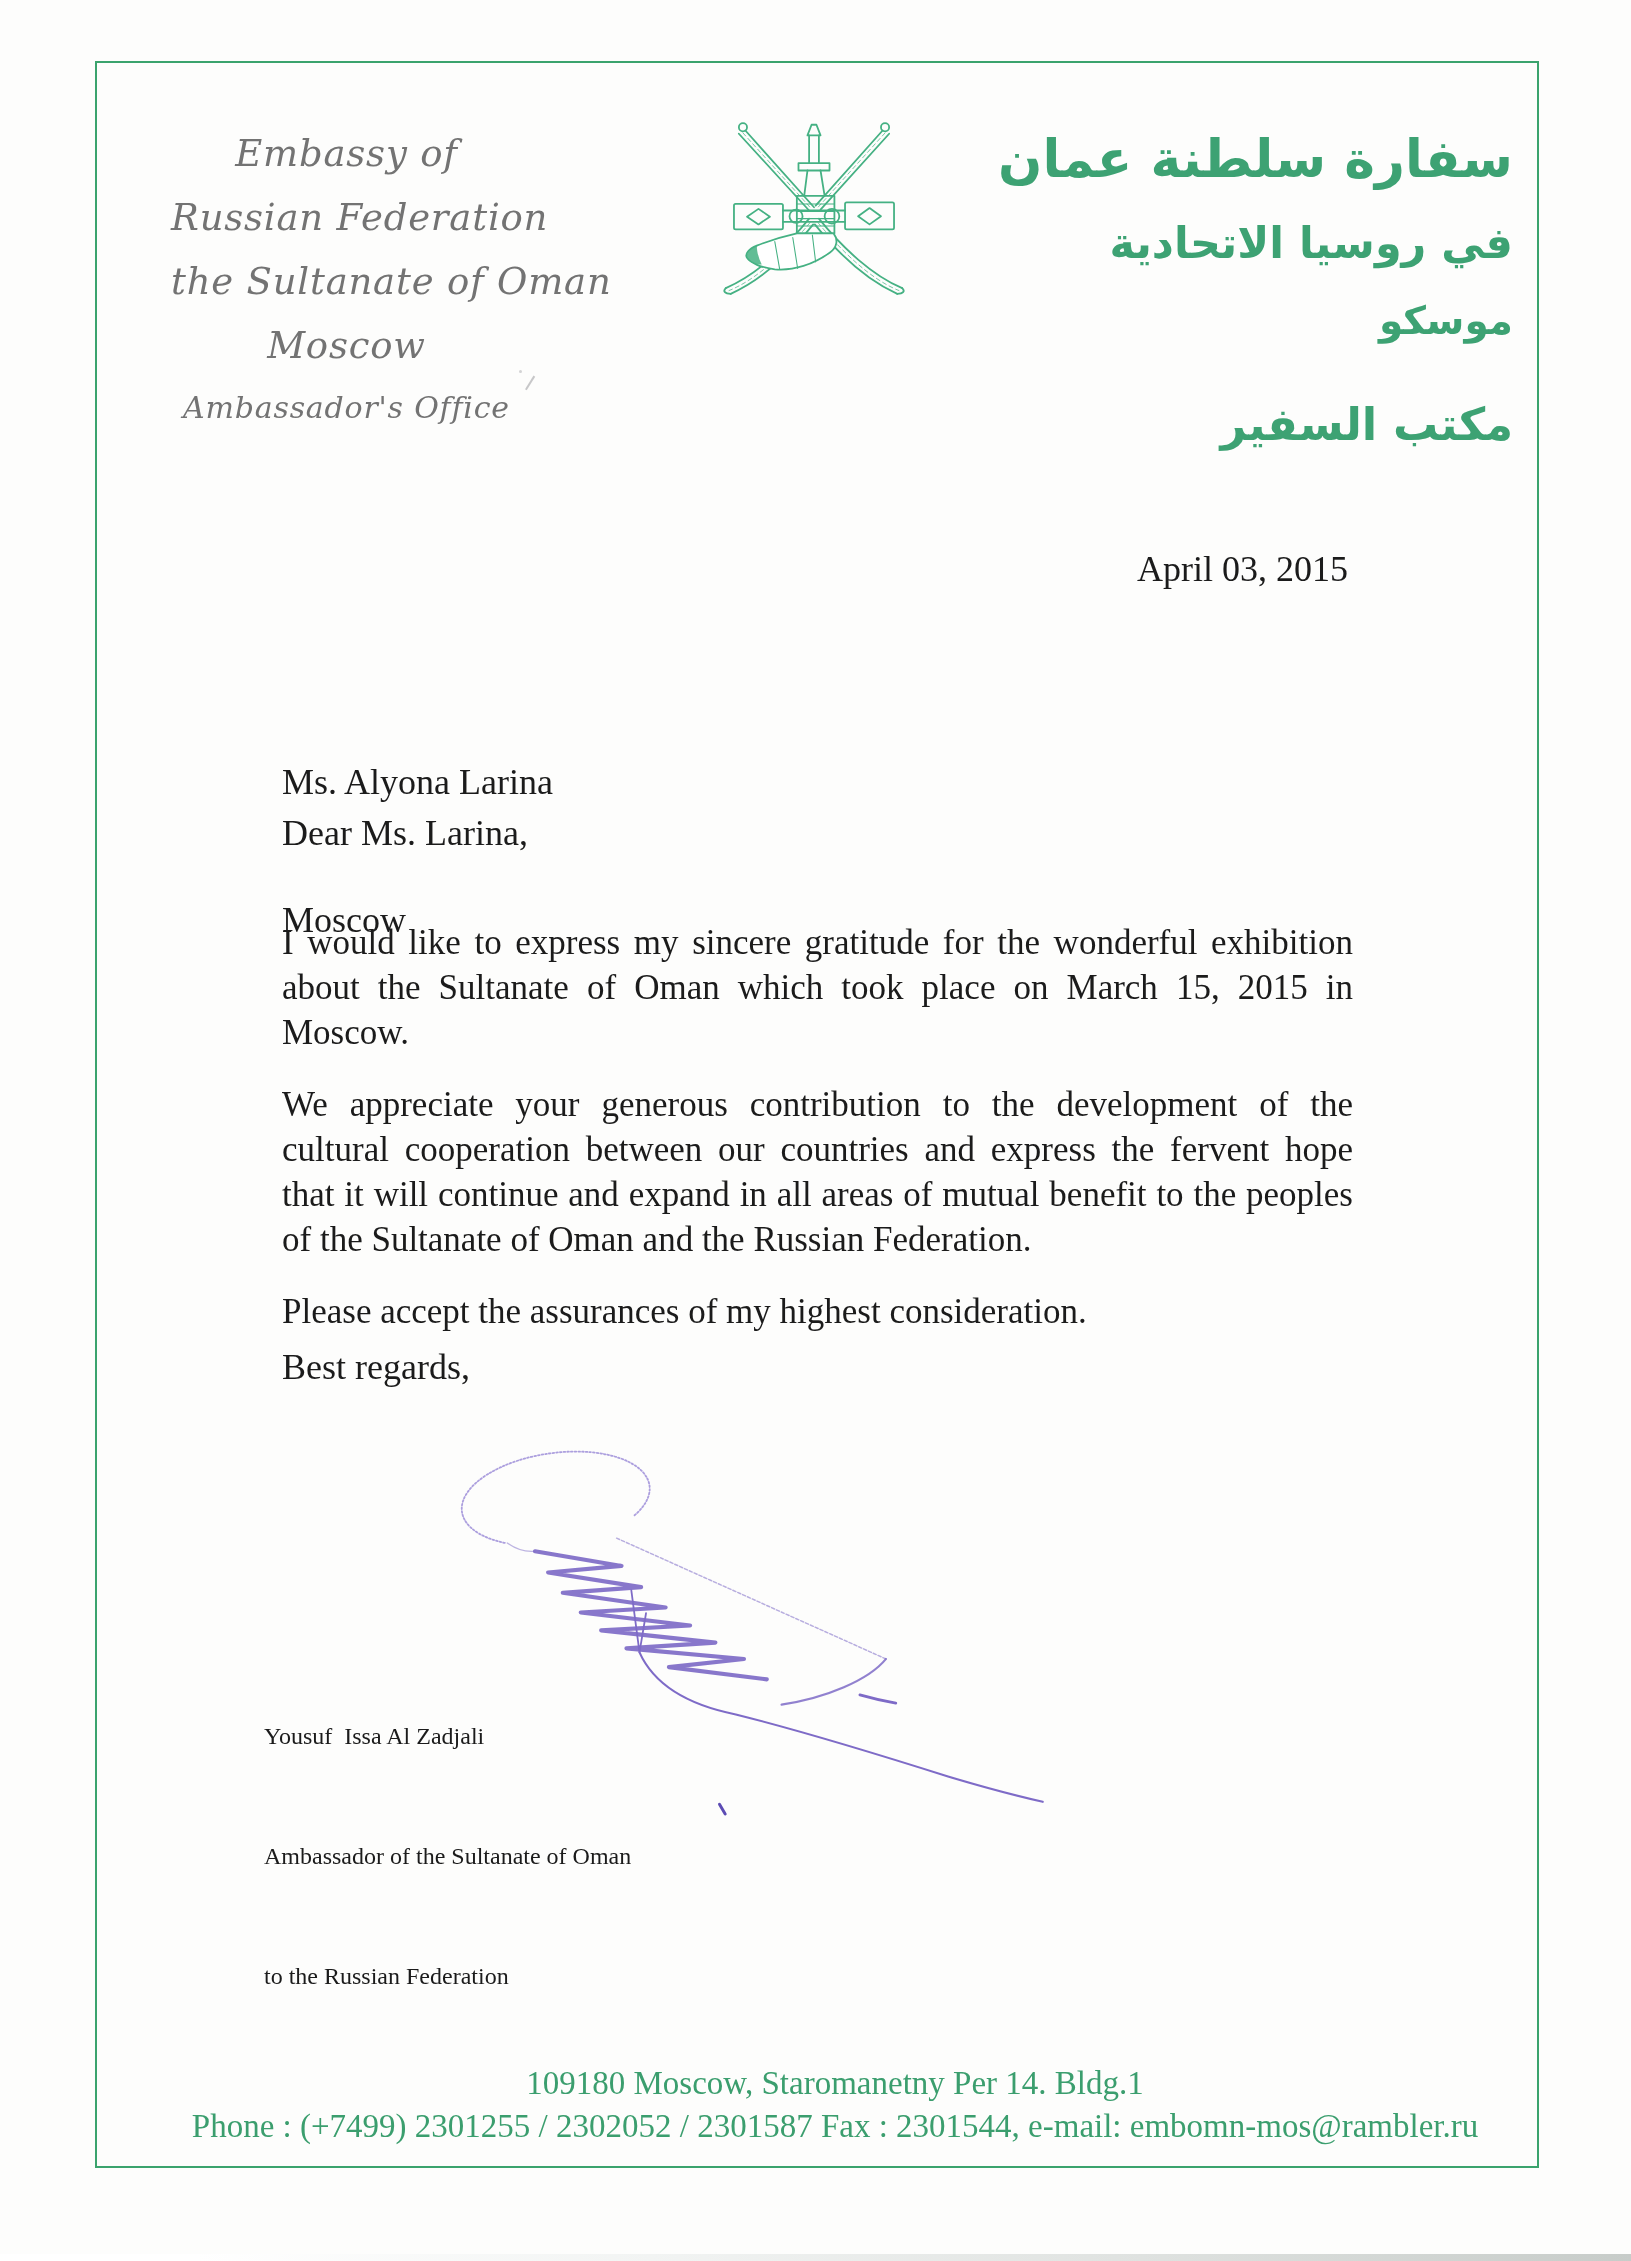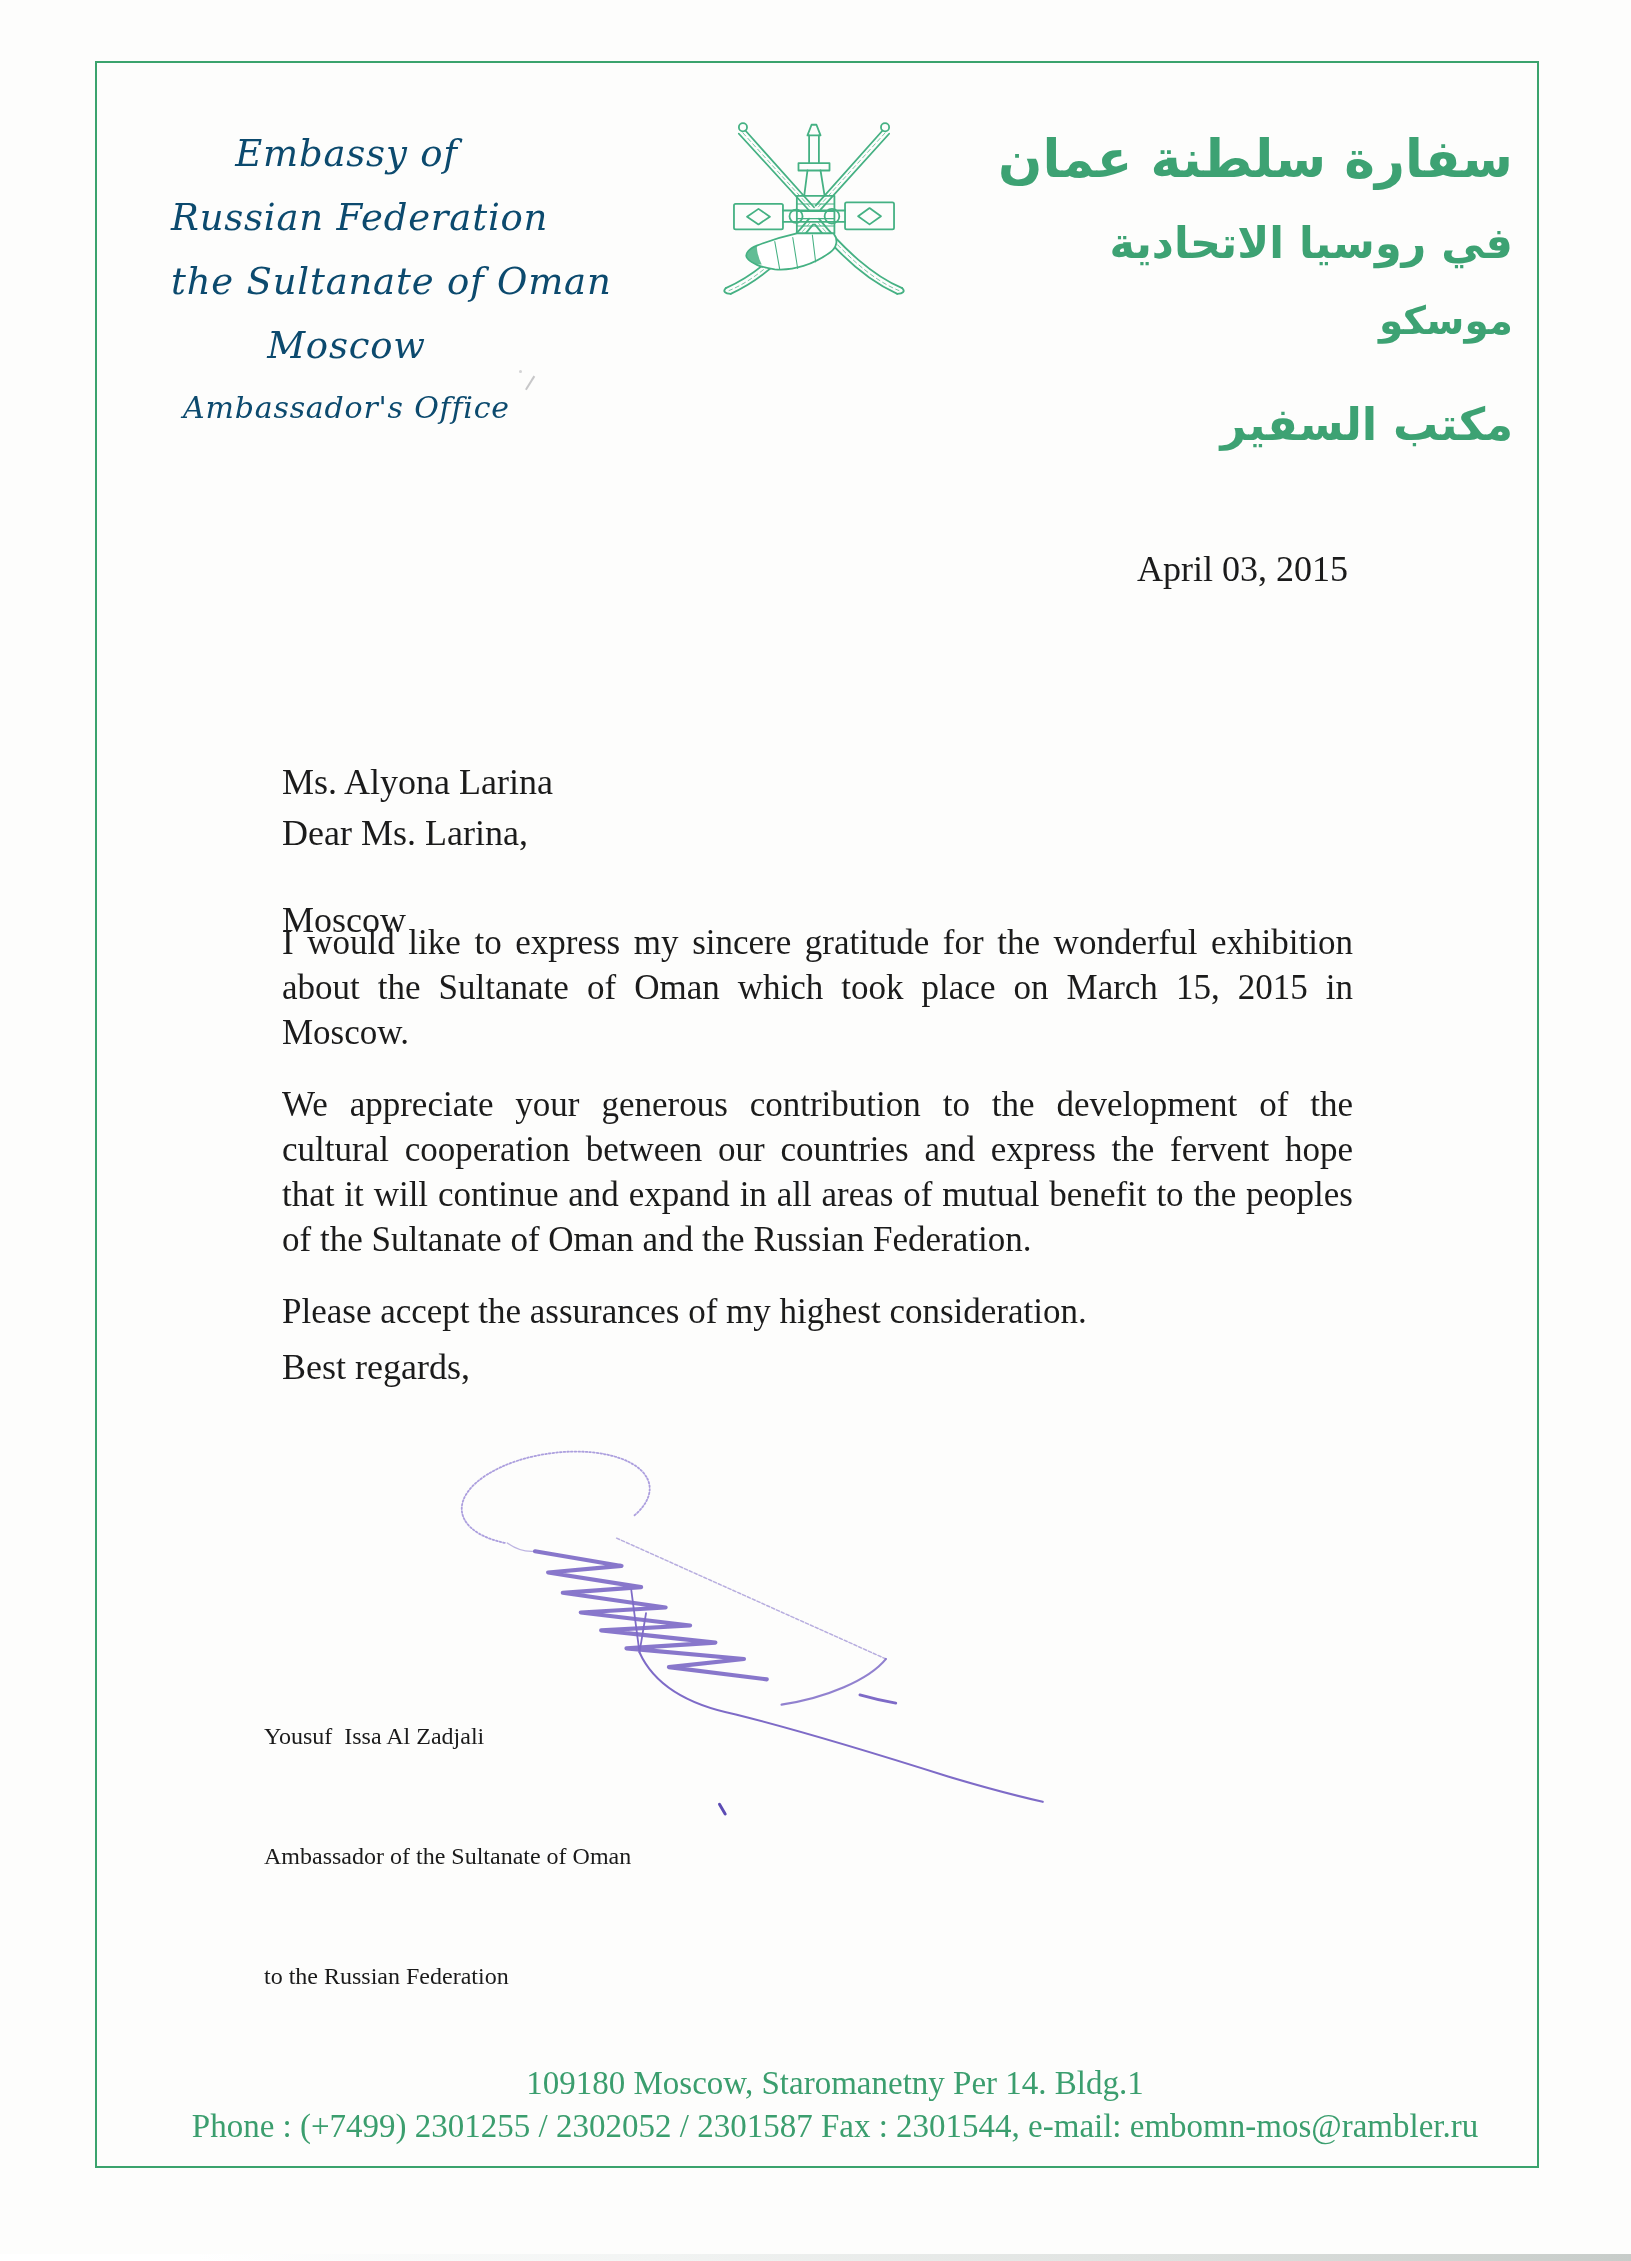--- a/index.html
+++ b/index.html
@@ -5,21 +5,21 @@
   html,body{margin:0;padding:0;background:#ffffff;}
   #page{
     position:relative;width:1631px;height:2261px;background:#fdfdfc;overflow:hidden;
     font-family:"Liberation Serif", serif;color:#1b1b1b;
   }
   
   .frame{position:absolute;left:95px;top:61px;width:1444px;height:2107px;
     border:2.4px solid #3ba36d;box-sizing:border-box;}
   
   .script-block{position:absolute;left:171px;top:122px;width:351px;text-align:center;
-    color:#0c4a6e;font-family:"DejaVu Serif", serif;font-style:italic;}
+    color:#737373;font-family:"DejaVu Serif", serif;font-style:italic;}
   .script-line{height:64px;line-height:64px;font-size:37px;letter-spacing:0.8px;white-space:nowrap;}
   .script-line.small{font-size:30px;height:59px;line-height:59px;}
   
   .arabic-block{position:absolute;left:1024px;top:114px;width:489px;text-align:center;
     color:#3da273;font-family:"DejaVu Sans", sans-serif;direction:rtl;}
   .ar-l{position:absolute;left:0;width:100%;white-space:nowrap;text-align:right;}
   .ar-1{top:14.7px;font-size:52px;font-weight:bold;}
   .ar-2{top:104px;font-size:43px;font-weight:bold;}
   .ar-3{top:184px;font-size:39px;font-weight:bold;}
   .ar-4{top:284px;font-size:45px;font-weight:bold;}

